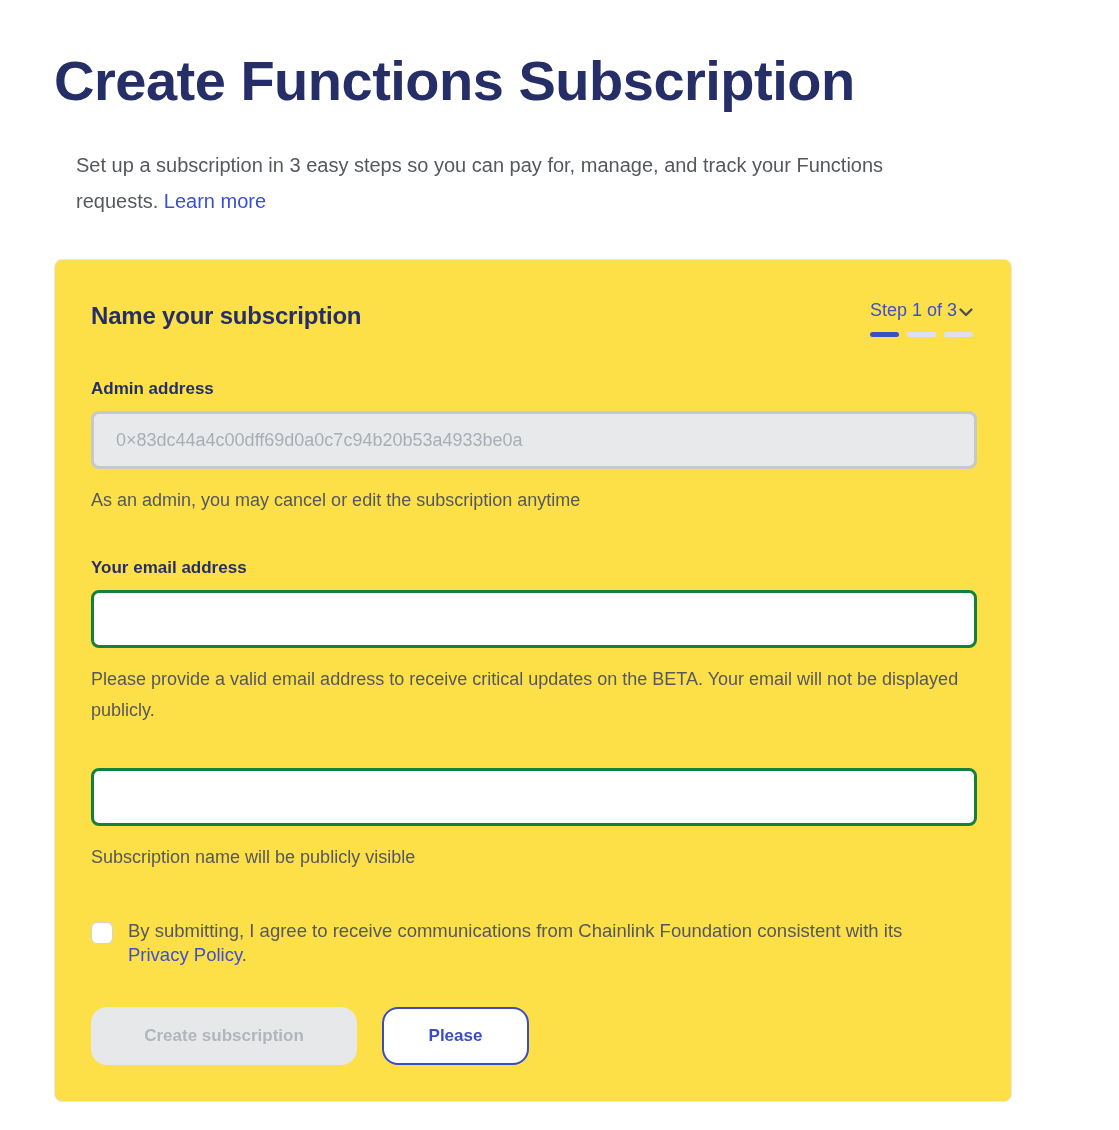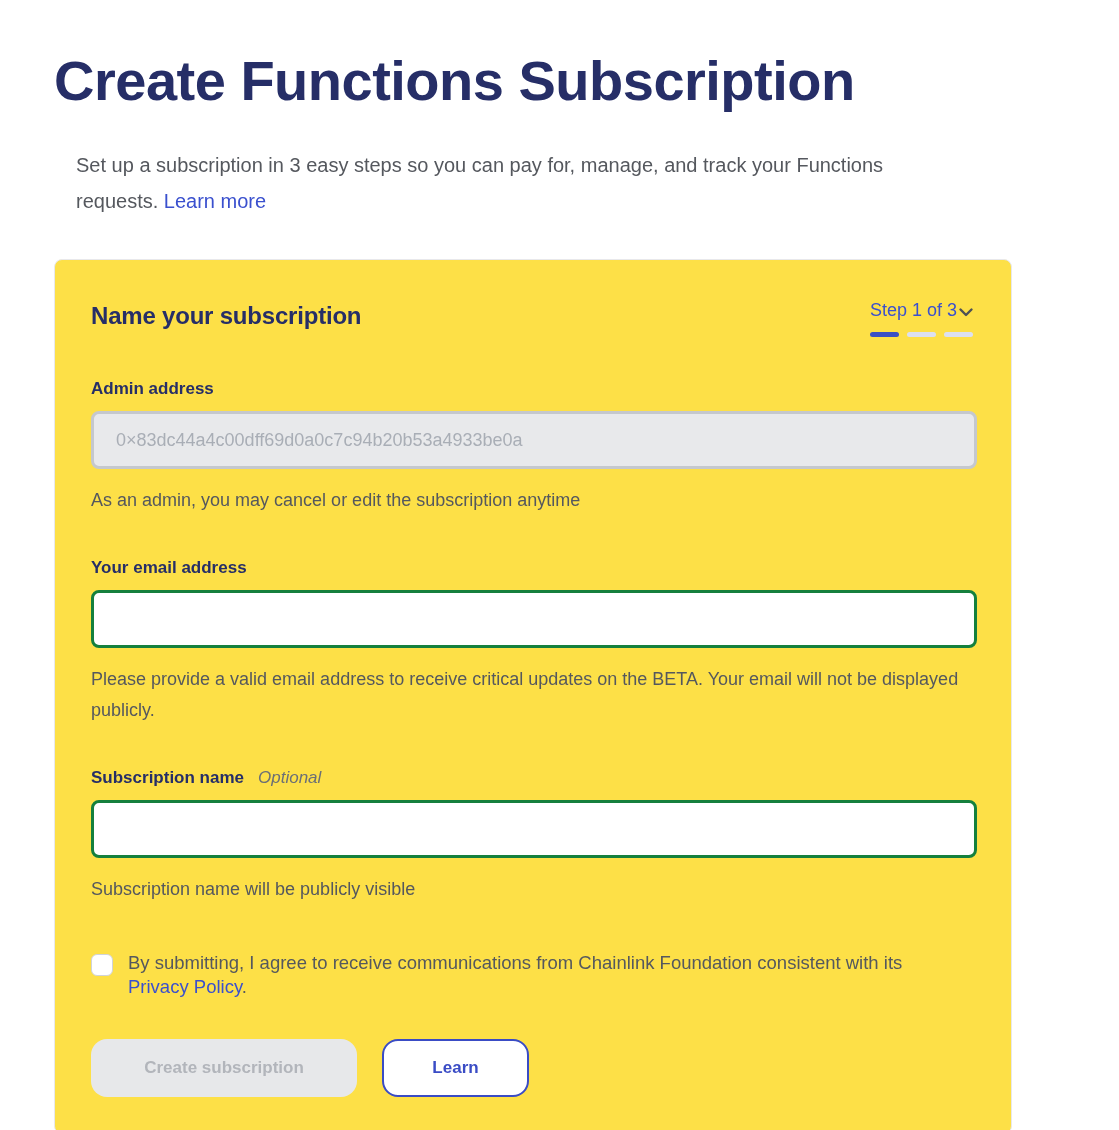--- a/index.html
+++ b/index.html
@@ -216,32 +216,28 @@
 
     <div class="group">
       <div class="field-label-row">
         <span class="field-label">Your email address</span>
       </div>
       <input class="input" type="text" value="" style="">
       <p class="helper">Please provide a valid email address to receive critical updates on the BETA. Your email will not be displayed publicly.</p>
     </div>
 
     <div class="group">
-      <div class="field-label-row">
-        <span class="field-label">Subscription name</span>
-        <span class="optional">Optional</span>
-      </div>
       <input class="input" type="text" value="" style="">
       <p class="helper">Subscription name will be publicly visible</p>
     </div>
 
     <label class="consent">
       <input type="checkbox" style="">
       <span class="consent-text"><span>By submitting, I agree to receive communications from Chainlink Foundation consistent with its </span><a class="link" href="#">Privacy Policy</a><span>.</span></span>
     </label>
 
     <div class="actions">
       <button class="btn btn-primary" disabled="">Create subscription</button>
-      <button class="btn btn-secondary">Learn</button>
+      <button class="btn btn-secondary">Please</button>
     </div>
 
   </div>
 </div>
 
 </body></html>

